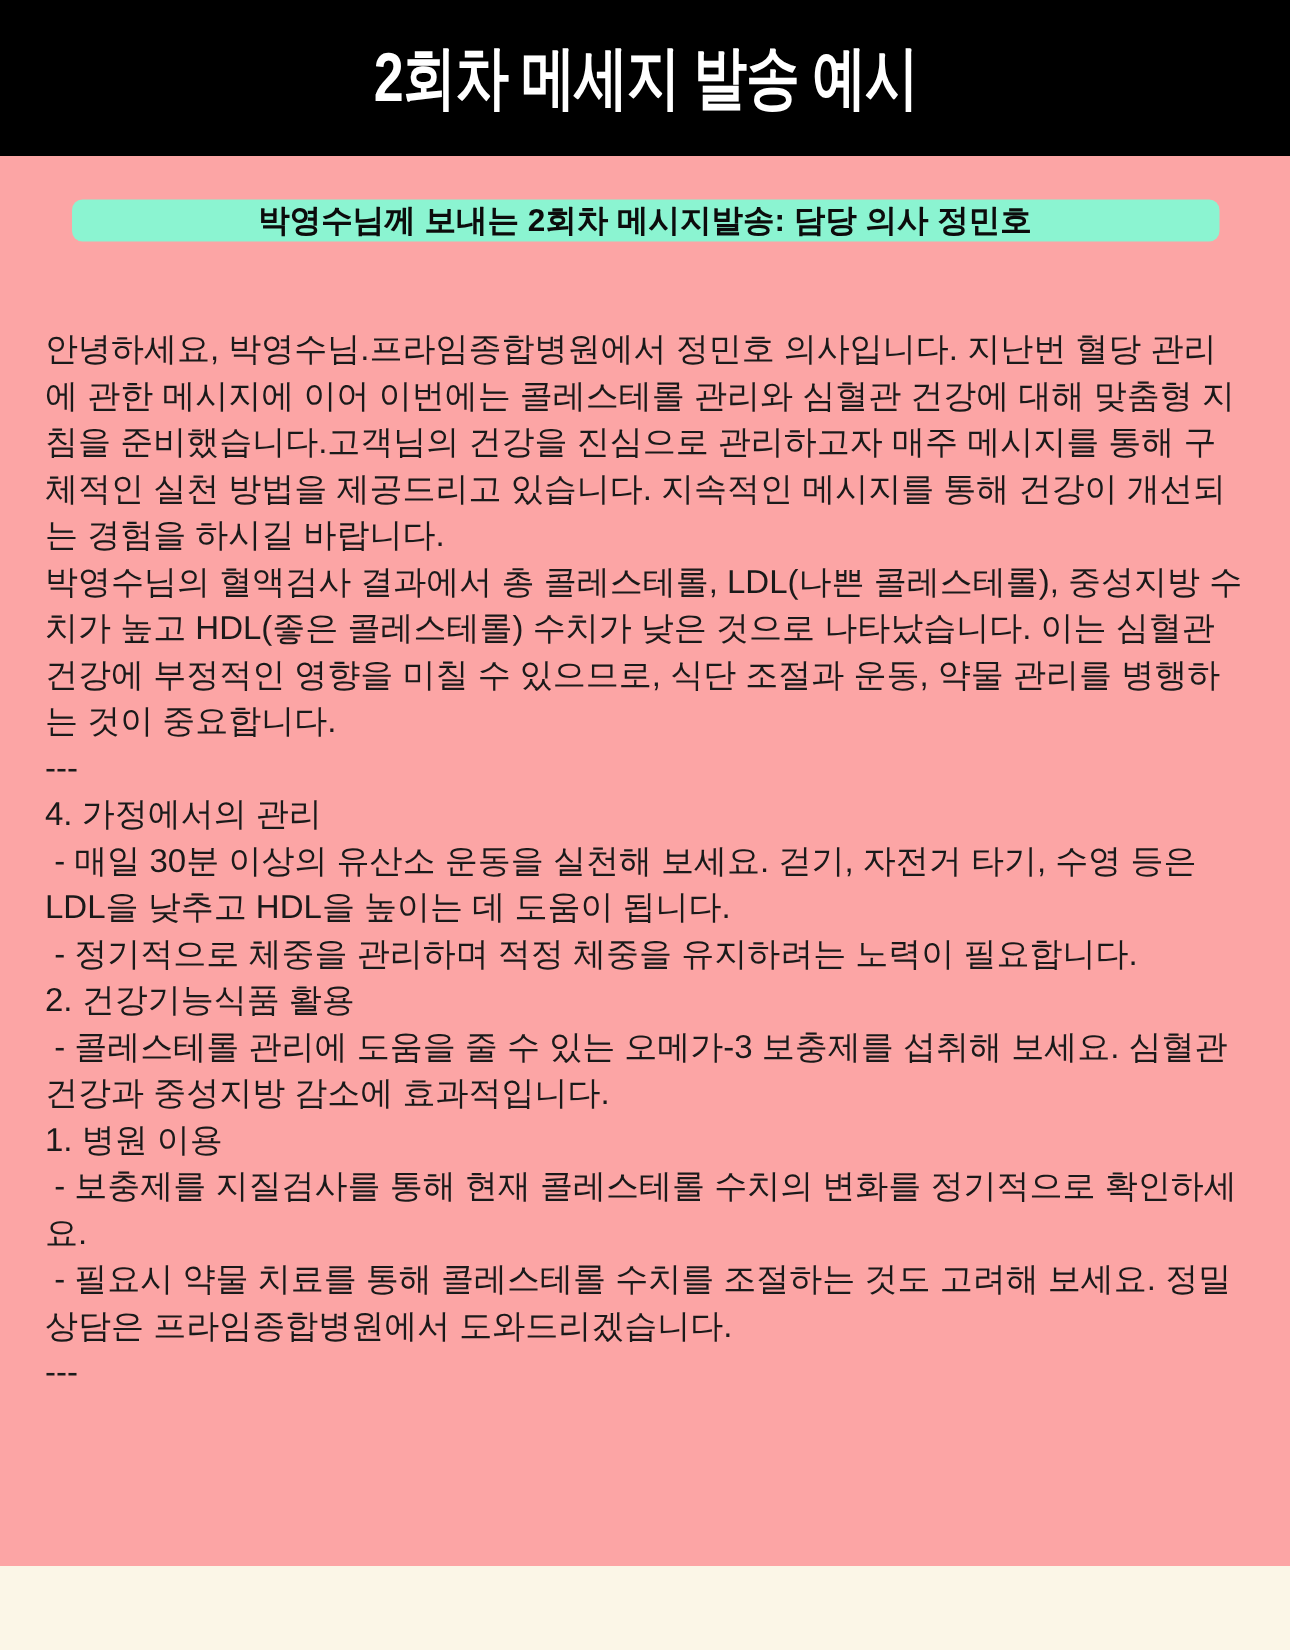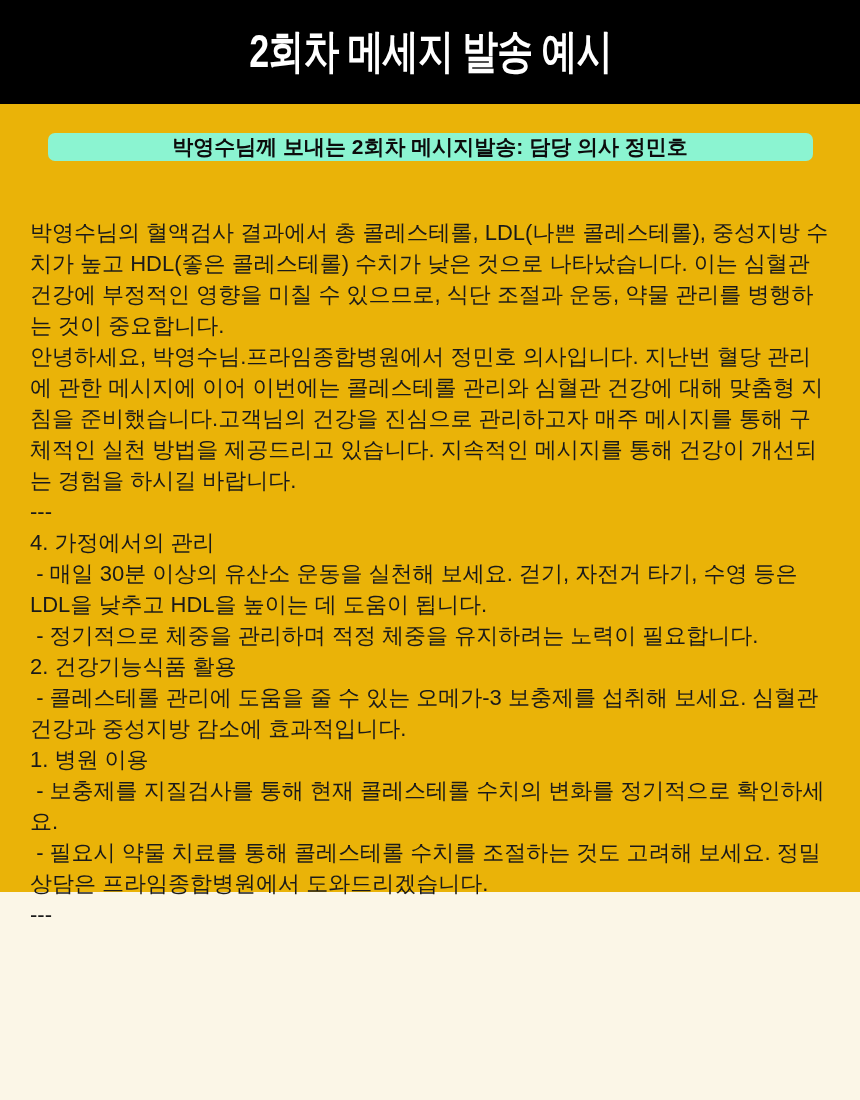--- a/index.html
+++ b/index.html
@@ -9,22 +9,22 @@
   body {
     width: 860px;
     height: 1100px;
     background: #FBF6E7;
     font-family: "Liberation Sans", sans-serif;
     overflow: hidden;
   }
   .page {
     position: relative;
     width: 860px;
-    height: 892px;
-    background: #eab308;
+    height: 1044px;
+    background: #fca5a5;
   }
   .header {
     height: 104px;
     background: #000000;
     display: flex;
     align-items: center;
     justify-content: center;
   }
   .header-title {
     color: #FFFFFF;
@@ -77,22 +77,22 @@
 
   <div class="header">
     <span class="header-title">2회차 메세지 발송 예시</span>
   </div>
 
   <div class="subtitle-bar">
     <span class="subtitle-text">박영수님께 보내는 2회차 메시지발송: 담당 의사 정민호</span>
   </div>
 
   <div class="message">
+      <p>안녕하세요, 박영수님.프라임종합병원에서 정민호 의사입니다. 지난번 혈당 관리에 관한 메시지에 이어 이번에는 콜레스테롤 관리와 심혈관 건강에 대해 맞춤형 지침을 준비했습니다.고객님의 건강을 진심으로 관리하고자 매주 메시지를 통해 구체적인 실천 방법을 제공드리고 있습니다. 지속적인 메시지를 통해 건강이 개선되는 경험을 하시길 바랍니다.</p>
       <p>박영수님의 혈액검사 결과에서 총 콜레스테롤, LDL(나쁜 콜레스테롤), 중성지방 수치가 높고 HDL(좋은 콜레스테롤) 수치가 낮은 것으로 나타났습니다. 이는 심혈관 건강에 부정적인 영향을 미칠 수 있으므로, 식단 조절과 운동, 약물 관리를 병행하는 것이 중요합니다.</p>
-      <p>안녕하세요, 박영수님.프라임종합병원에서 정민호 의사입니다. 지난번 혈당 관리에 관한 메시지에 이어 이번에는 콜레스테롤 관리와 심혈관 건강에 대해 맞춤형 지침을 준비했습니다.고객님의 건강을 진심으로 관리하고자 매주 메시지를 통해 구체적인 실천 방법을 제공드리고 있습니다. 지속적인 메시지를 통해 건강이 개선되는 경험을 하시길 바랍니다.</p>
       <p>---</p>
       <p>4. 가정에서의 관리</p>
       <p> - 매일 30분 이상의 유산소 운동을 실천해 보세요. 걷기, 자전거 타기, 수영 등은 LDL을 낮추고 HDL을 높이는 데 도움이 됩니다.</p>
       <p> - 정기적으로 체중을 관리하며 적정 체중을 유지하려는 노력이 필요합니다.</p>
       <p>2. 건강기능식품 활용</p>
       <p> - 콜레스테롤 관리에 도움을 줄 수 있는 오메가-3 보충제를 섭취해 보세요. 심혈관 건강과 중성지방 감소에 효과적입니다.</p>
       <p>1. 병원 이용</p>
       <p> - 보충제를 지질검사를 통해 현재 콜레스테롤 수치의 변화를 정기적으로 확인하세요.</p>
       <p> - 필요시 약물 치료를 통해 콜레스테롤 수치를 조절하는 것도 고려해 보세요. 정밀 상담은 프라임종합병원에서 도와드리겠습니다.</p>
       <p>---</p>

